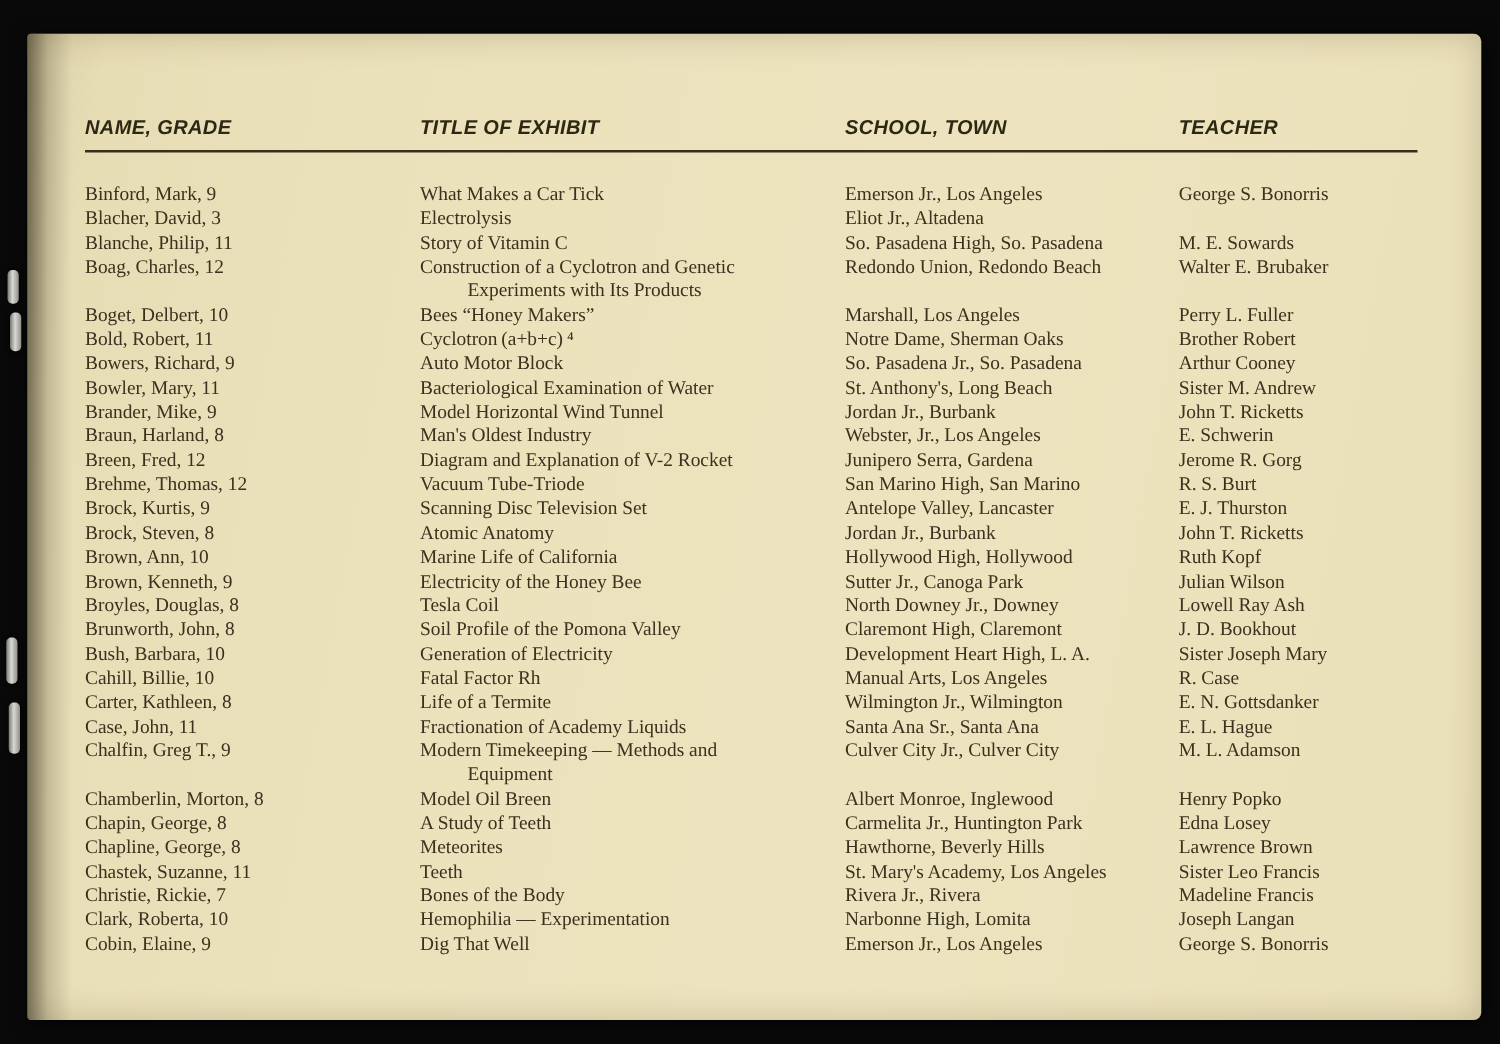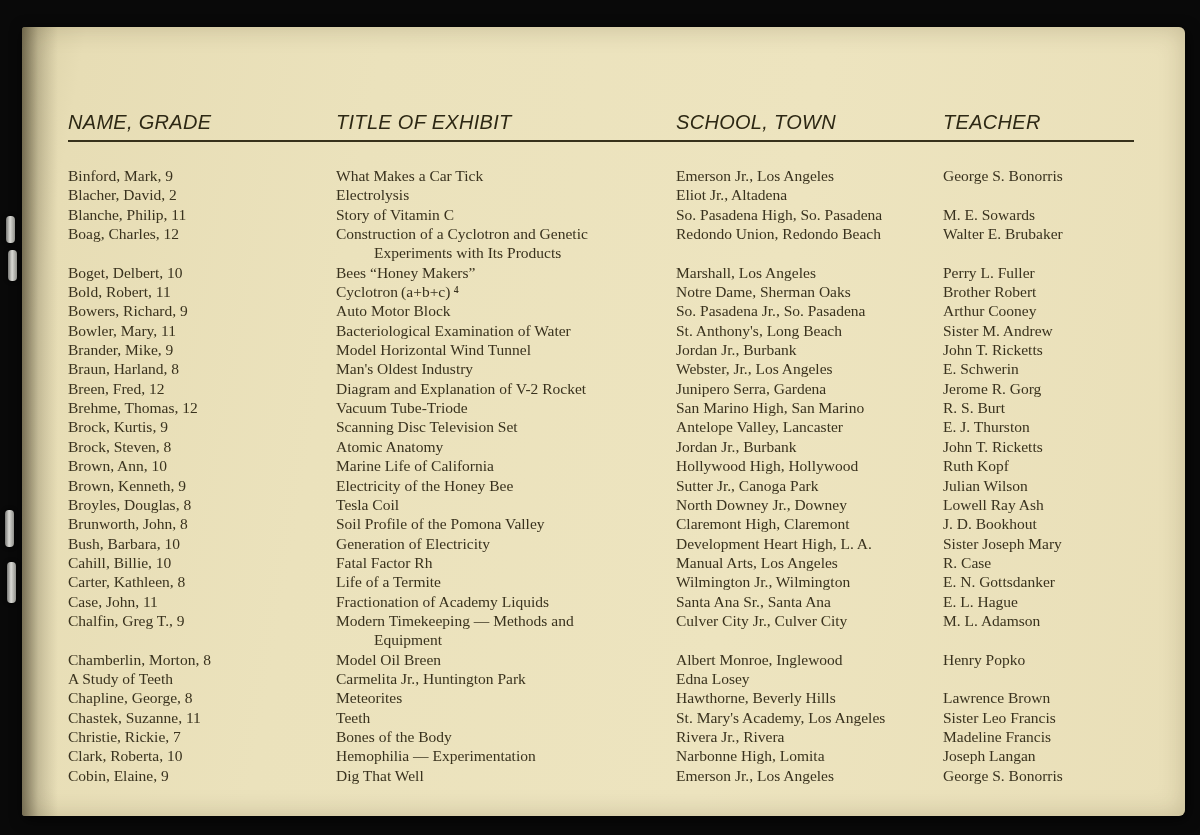--- a/index.html
+++ b/index.html
@@ -31,26 +31,25 @@
   .content {
     position:absolute;
     left:46px; top:66px;
     width:1066px;
   }
   .header-row {
     display:grid;
     grid-template-columns:268px 340px 267px 1fr;
     font-family:"Liberation Sans", sans-serif;
     font-style:italic;
-    font-weight:normal;
-    font-size:20px;
+    font-weight:bold;
+    font-size:16px;
     line-height:19px;
     letter-spacing:0.3px;
     color:#2d2814;
-    margin-top:20px;
   }
   .rule {
     height:2px;
     background:#37311b;
     margin-top:8px;
   }
   .rows { margin-top:24px;font-family:Liberation Serif, serif; }
   .row {
     display:grid;
     grid-template-columns:268px 340px 267px 1fr;
@@ -87,21 +86,21 @@
       </div>
       <div class="rule"></div>
       <div class="rows" id="rows">
           <div class="row">
             <div class="cell">Binford, Mark, 9</div>
             <div class="cell">What Makes a Car Tick</div>
             <div class="cell">Emerson Jr., Los Angeles</div>
             <div class="cell">George S. Bonorris</div>
           </div>
           <div class="row">
-            <div class="cell">Blacher, David, 2</div>
+            <div class="cell">Blacher, David, 3</div>
             <div class="cell">Electrolysis</div>
             <div class="cell">Eliot Jr., Altadena</div>
             <div class="cell"></div>
           </div>
           <div class="row">
             <div class="cell">Blanche, Philip, 11</div>
             <div class="cell">Story of Vitamin C</div>
             <div class="cell">So. Pasadena High, So. Pasadena</div>
             <div class="cell">M. E. Sowards</div>
           </div>
@@ -225,20 +224,21 @@
             <div class="cell">Culver City Jr., Culver City</div>
             <div class="cell">M. L. Adamson</div>
           </div>
           <div class="row">
             <div class="cell">Chamberlin, Morton, 8</div>
             <div class="cell">Model Oil Breen</div>
             <div class="cell">Albert Monroe, Inglewood</div>
             <div class="cell">Henry Popko</div>
           </div>
           <div class="row">
+            <div class="cell">Chapin, George, 8</div>
             <div class="cell">A Study of Teeth</div>
             <div class="cell">Carmelita Jr., Huntington Park</div>
             <div class="cell">Edna Losey</div>
           </div>
           <div class="row">
             <div class="cell">Chapline, George, 8</div>
             <div class="cell">Meteorites</div>
             <div class="cell">Hawthorne, Beverly Hills</div>
             <div class="cell">Lawrence Brown</div>
           </div>

